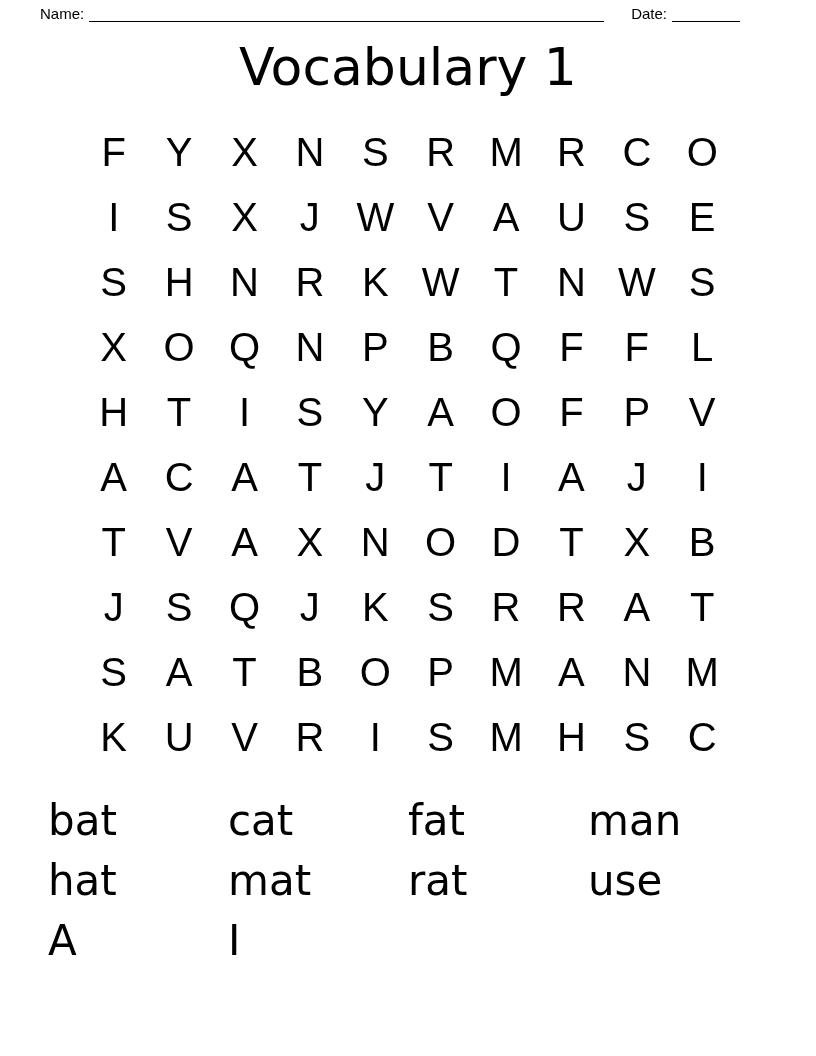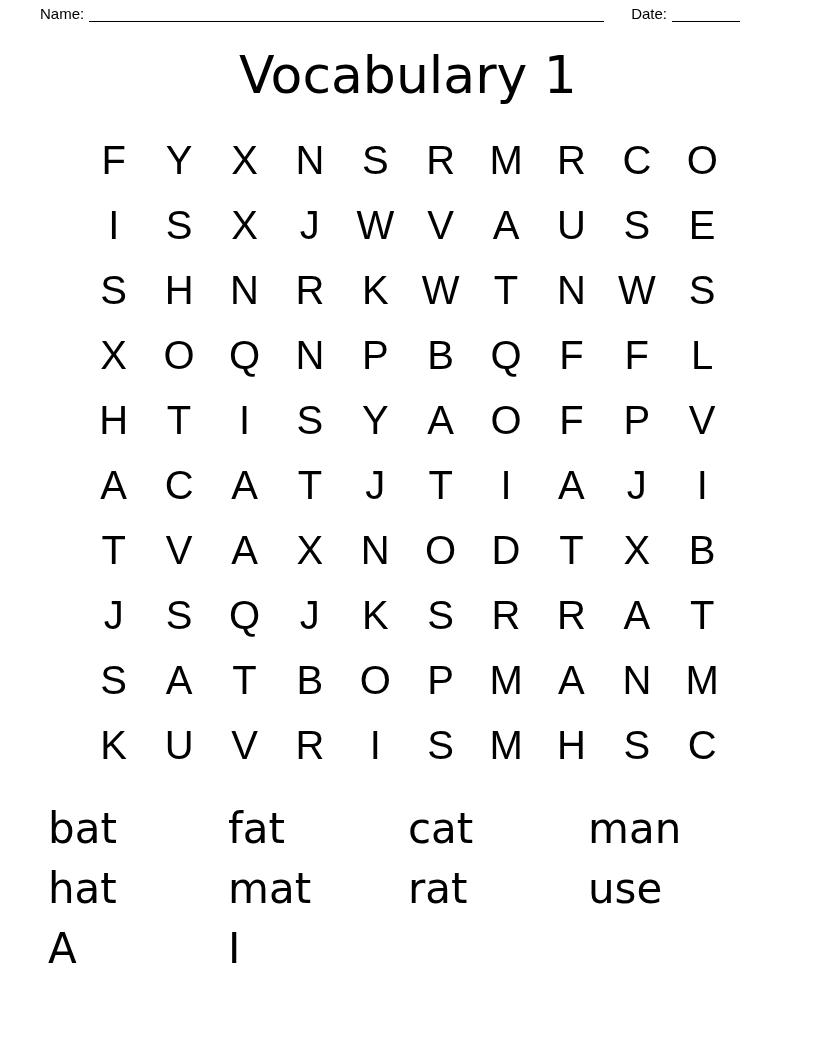--- a/index.html
+++ b/index.html
@@ -24,21 +24,21 @@
   .name-label, .date-label { white-space: nowrap; }
   .write-line {
     border-bottom: 1.6px solid #000;
     height: 16px;
   }
   .name-line { flex: 1; margin-left: 5px; margin-right: 27px; }
   .date-line { width: 68px; margin-left: 5px; }
 
   
   .title {
-    margin-top: 20px;
+    margin-top: 12px;
     text-align: center;
     font-family: "DejaVu Sans", sans-serif;
     font-size: 52px;
     line-height: 66px;
     font-weight: 400;
   }
 
   
   .grid {
     width: 654px;
@@ -180,22 +180,22 @@
       <span class="cell">I</span>
       <span class="cell">S</span>
       <span class="cell">M</span>
       <span class="cell">H</span>
       <span class="cell">S</span>
       <span class="cell">C</span>
     </div>
 
   <div class="words">
       <div class="word">bat</div>
+      <div class="word">cat</div>
       <div class="word">fat</div>
-      <div class="word">cat</div>
       <div class="word">man</div>
       <div class="word">hat</div>
       <div class="word">mat</div>
       <div class="word">rat</div>
       <div class="word">use</div>
       <div class="word">A</div>
       <div class="word">I</div>
     </div>
 
 </div>

